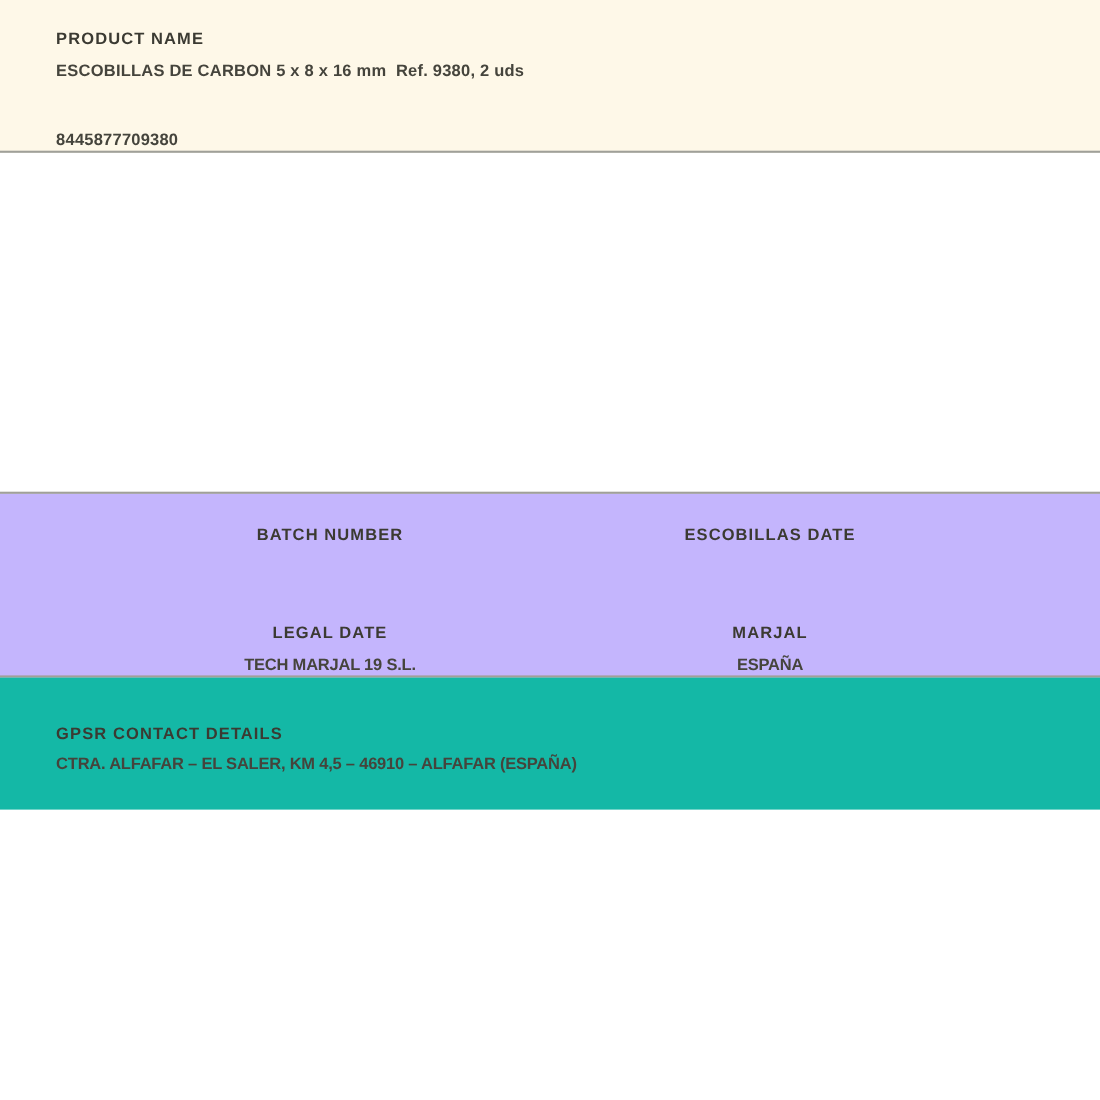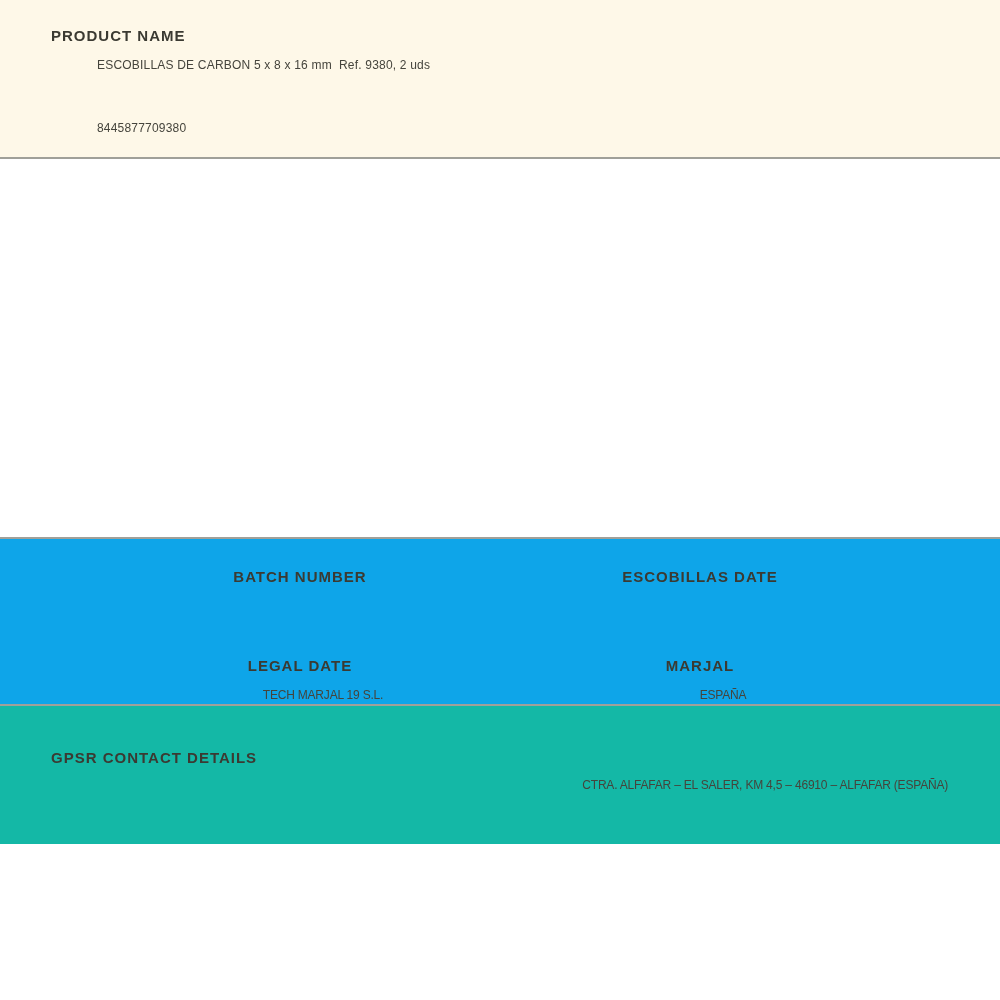--- a/index.html
+++ b/index.html
@@ -8,64 +8,63 @@
   }
   body {
     width: 1000px;
     height: 1000px;
     font-family: "Liberation Sans", "DejaVu Sans", sans-serif;
     background: #ffffff;
     overflow: hidden;
   }
   .label-sheet {
     width: 1000px;
-    height: 844px;
+    height: 736px;
     display: flex;
     flex-direction: column;
   }
   .section {
     box-sizing: border-box;
   }
   .section-product {
     height: 187px;
     background: #fef8e8;
     border-bottom: 2px solid #a0a099;
     padding: 27px 51px 0 51px;
   }
   .section-image {
     height: 459px;
     background: #ffffff;
     border-bottom: 2px solid #a0a099;
   }
   .section-details {
     height: 196px;
-    background: #0ea5e9;
+    background: #c4b5fd;
     border-bottom: 2px solid #a0a099;
     padding: 29px 100px 0 100px;
   }
   .section-gpsr {
     height: 158px;
     background: #14b8a6;
     padding: 43px 52px 0 51px;
   }
   .field-label {
     font-size: 15px;
     font-weight: bold;
     letter-spacing: 1px;
     color: #3b3a32;
     line-height: 18px;
   }
   .field-value {
-    font-size: 12px;
-    font-weight: normal;
+    font-size: 15px;
+    font-weight: bold;
     letter-spacing: 0.2px;
     color: #45443c;
     line-height: 18px;
     white-space: pre-wrap;
-    margin-left: 46px;
   }
   .section-product .field-value {
     margin-top: 11px;
   }
   .field-group-ean {
     margin-top: 45px;
   }
   .details-row {
     display: flex;
     flex-direction: row;
@@ -76,21 +75,20 @@
   }
   .details-row-2 {
     margin-top: 71px;
   }
   .details-cell .field-value {
     margin-top: 11px;
     letter-spacing: -0.2px;
   }
   .gpsr-address {
     margin-top: 9px;
-    text-align: right;
     letter-spacing: -0.2px;
   }
 </style>
 </head>
 <body>
 
 <div class="label-sheet">
 
   <div class="section section-product">
     <div class="field-group">

